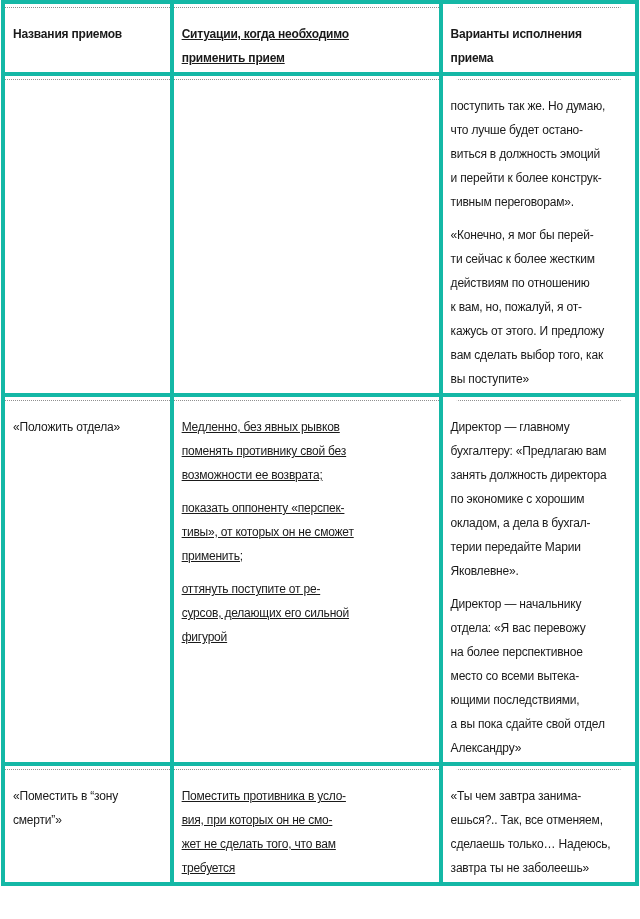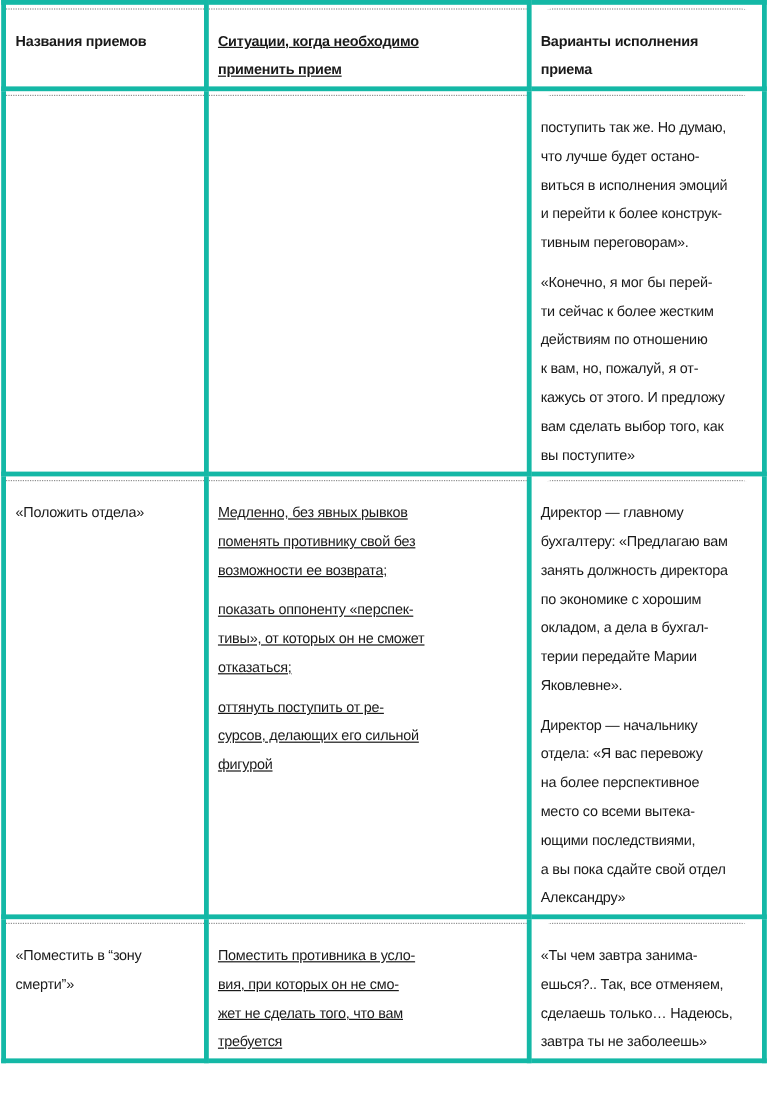--- a/index.html
+++ b/index.html
@@ -77,37 +77,37 @@
         <th class="c3">Варианты исполнения
 приема</th>
       </tr>
     </thead>
     <tbody>
       <tr class="r0">
         <td class="c1"><div class="para"></div></td>
         <td class="c2"></td>
         <td class="c3"><p class="para">поступить так же. Но думаю,
 что лучше будет остано-
-виться в исполнения эмоций
+виться в должность эмоций
 и перейти к более конструк-
 тивным переговорам».</p><p class="para">«Конечно, я мог бы перей-
 ти сейчас к более жестким
 действиям по отношению
 к вам, но, пожалуй, я от-
 кажусь от этого. И предложу
 вам сделать выбор того, как
 вы поступите»</p></td>
       </tr>
       <tr class="r1">
         <td class="c1"><div class="para">«Положить отдела»</div></td>
         <td class="c2"><p class="para">Медленно, без явных рывков
 поменять противнику свой без
 возможности ее возврата;</p><p class="para">показать оппоненту «перспек-
 тивы», от которых он не сможет
-отказаться;</p><p class="para">оттянуть поступить от ре-
+применить;</p><p class="para">оттянуть поступите от ре-
 сурсов, делающих его сильной
 фигурой</p></td>
         <td class="c3"><p class="para">Директор — главному
 бухгалтеру: «Предлагаю вам
 занять должность директора
 по экономике с хорошим
 окладом, а дела в бухгал-
 терии передайте Марии
 Яковлевне».</p><p class="para">Директор — начальнику
 отдела: «Я вас перевожу

